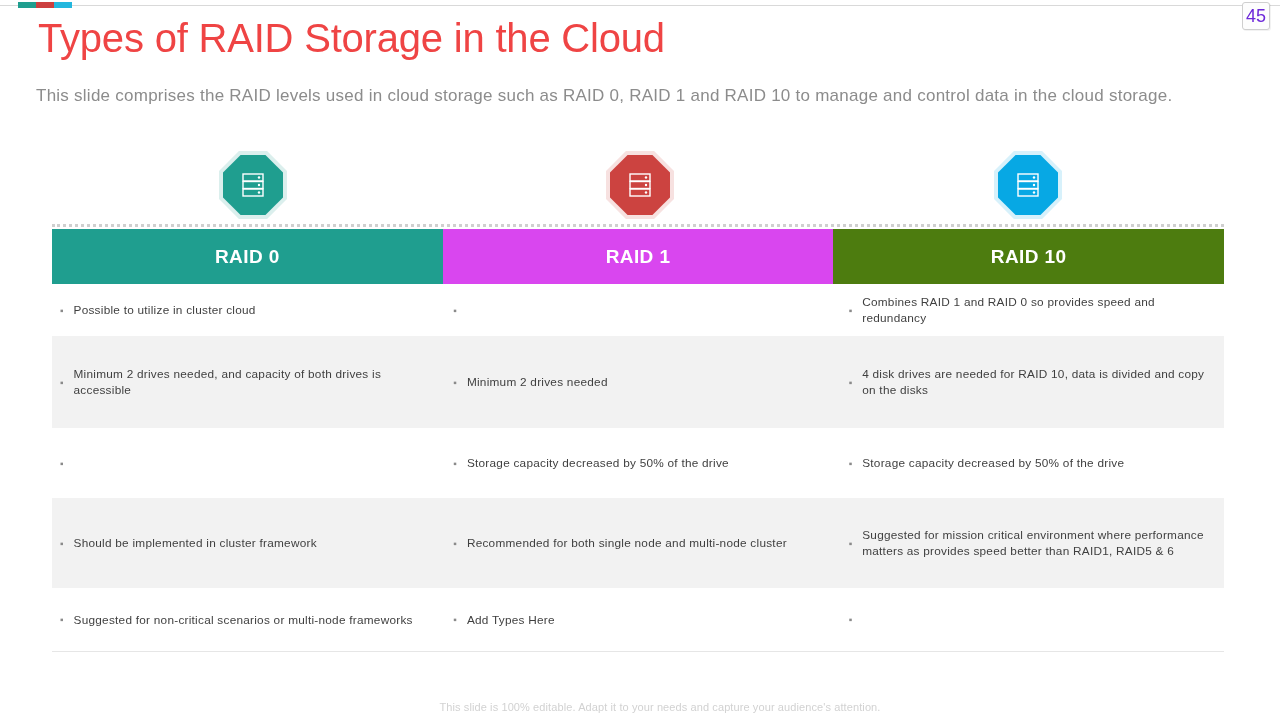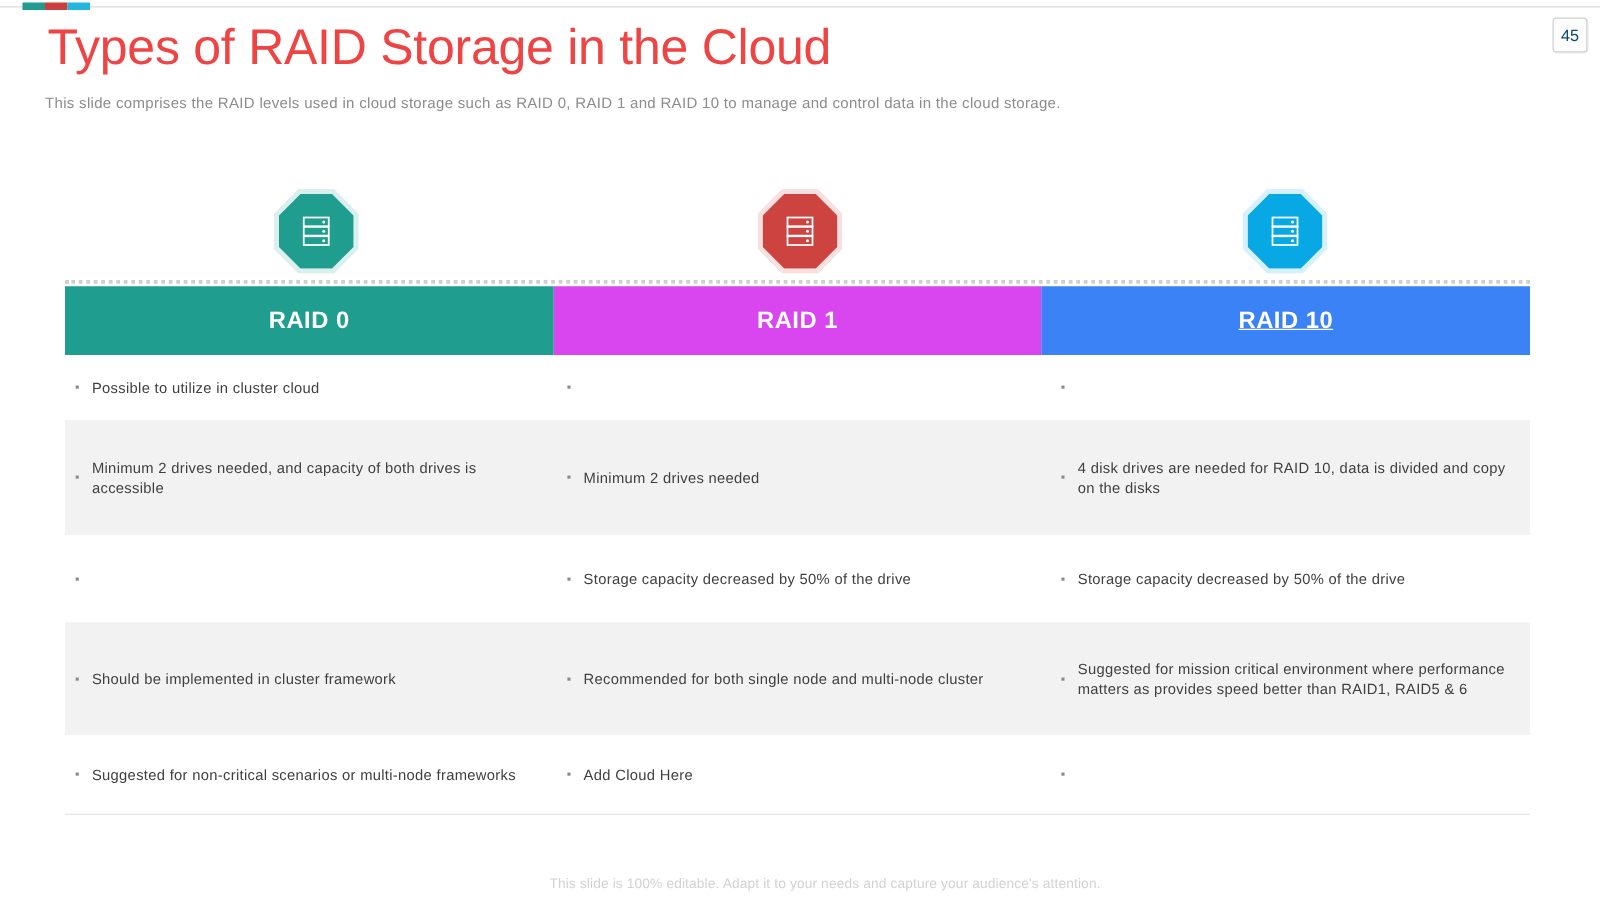--- a/index.html
+++ b/index.html
@@ -39,46 +39,45 @@
   
   .page-badge {
     position: absolute;
     right: 10px;
     top: 2px;
     width: 26px;
     height: 26px;
     border: 1px solid #cfcfcf;
     border-radius: 3px;
     background: #fdfdfd;
-    color: #0c4a6e;
-    font-size: 13px;
+    color: #6d28d9;
+    font-size: 18px;
     display: flex;
     align-items: center;
     justify-content: center;
     box-shadow: 1px 1px 0 rgba(0,0,0,0.05);
-    margin-top: 12px;
   }
 
   
   .title {
     position: absolute;
     left: 38px;
     top: 16px;
     font-size: 40px;
     font-weight: 400;
     color: #ef4444;
     letter-spacing: -0.2px;
     line-height: 1.1;
     white-space: nowrap;
   }
   .subtitle {
     position: absolute;
     left: 36px;
-    top: 75px;
-    font-size: 12px;
+    top: 86px;
+    font-size: 17px;
     color: #8c8c8c;
     letter-spacing: 0.25px;
     white-space: nowrap;
   }
 
   
   .icon-row {
     position: absolute;
     left: 52px;
     top: 155px;
@@ -137,21 +136,21 @@
     display: flex;
     align-items: center;
     justify-content: center;
     color: #ffffff;
     font-size: 19px;
     font-weight: bold;
     letter-spacing: 0.4px;
   }
   .header-cell.h0 { background: #1f9e8f; }
   .header-cell.h1 { background: #d946ef; }
-  .header-cell.h2 { background: #3b82f6; text-decoration: underline; }
+  .header-cell.h2 { background: #4d7c0f; }
 
   .body-rows { width: 100%; }
   .row {
     display: flex;
     width: 100%;
     align-items: center;
   }
   .row.alt { background: #f2f2f2; }
   .row.r0 { height: 52px; }
   .row.r1 { height: 92px; }
@@ -283,20 +282,21 @@
     <div class="row r0">
       <div class="cell">
         <span class="bullet">▪</span>
         <span class="txt">Possible to utilize in  cluster cloud</span>
       </div>
       <div class="cell pad-c1">
         <span class="bullet">▪</span>
       </div>
       <div class="cell pad-c2">
         <span class="bullet">▪</span>
+        <span class="txt">Combines RAID 1 and RAID 0 so provides  speed and redundancy</span>
       </div>
     </div>
 
     <div class="row r1 alt">
       <div class="cell">
         <span class="bullet">▪</span>
         <span class="txt">Minimum 2 drives needed, and capacity of both drives is accessible</span>
       </div>
       <div class="cell pad-c1">
         <span class="bullet">▪</span>
@@ -337,21 +337,21 @@
       </div>
     </div>
 
     <div class="row r4">
       <div class="cell">
         <span class="bullet">▪</span>
         <span class="txt">Suggested for non-critical scenarios or multi-node frameworks</span>
       </div>
       <div class="cell pad-c1">
         <span class="bullet">▪</span>
-        <span class="txt">Add Cloud Here</span>
+        <span class="txt">Add Types Here</span>
       </div>
       <div class="cell pad-c2">
         <span class="bullet">▪</span>
       </div>
     </div>
 
   </div>
 </div>
 
 <div class="table-bottom"></div>

